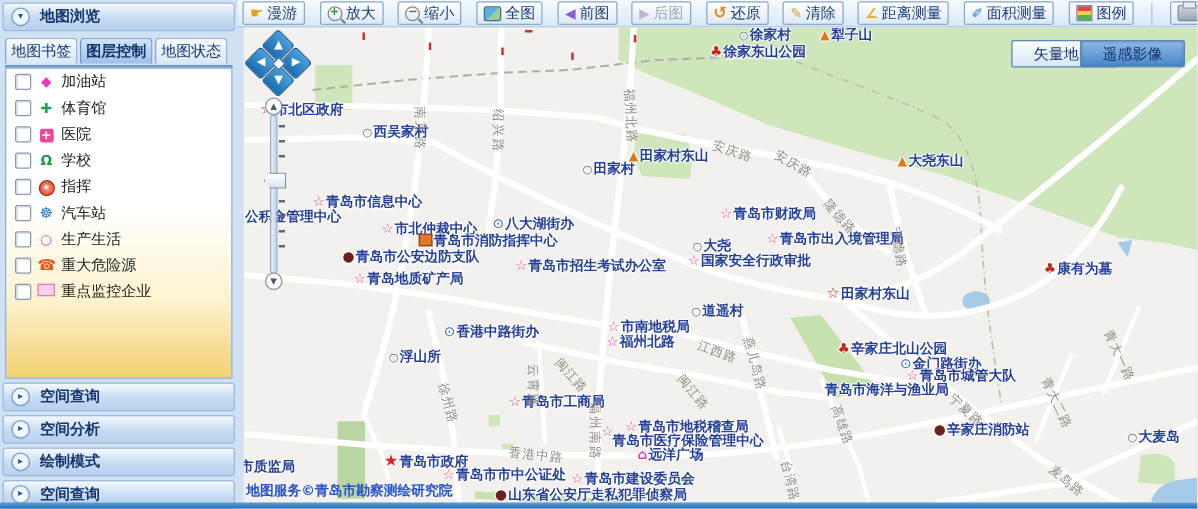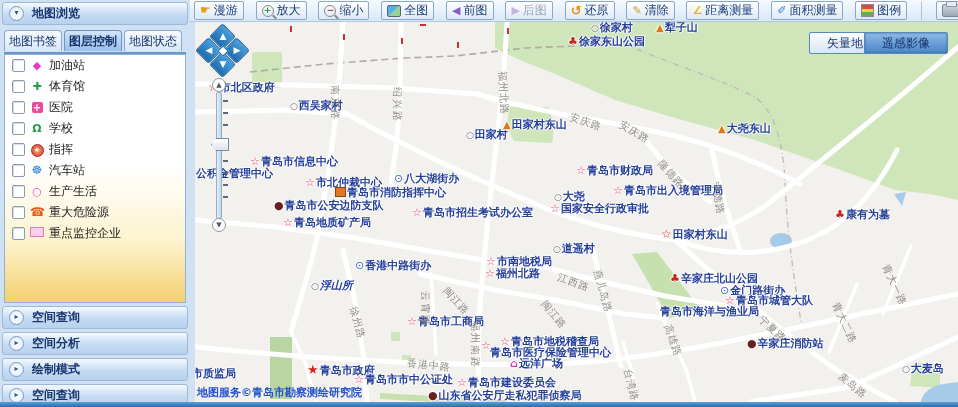--- a/index.html
+++ b/index.html
@@ -315,40 +315,40 @@
       <div class="poi" style="left: 88px; top: 195px;"><span class="mk mk-star">☆</span><span>青岛地质矿产局</span></div>
       <div class="poi" style="left: 199px; top: 151px;"><span class="mk mk-dotcircle">⊙</span><span>八大湖街办</span></div>
       <div class="poi" style="left: 217px; top: 185px;"><span class="mk mk-star">☆</span><span>青岛市招生考试办公室</span></div>
       <div class="poi" style="left: 381px; top: 143px;"><span class="mk mk-star">☆</span><span>青岛市财政局</span></div>
       <div class="poi" style="left: 418px; top: 163px;"><span class="mk mk-star">☆</span><span>青岛市出入境管理局</span></div>
       <div class="poi" style="left: 359px; top: 169px;"><span class="mk mk-circle">○</span><span>大尧</span></div>
       <div class="poi" style="left: 355px; top: 181px;"><span class="mk mk-star">☆</span><span>国家安全行政审批</span></div>
       <div class="poi" style="left: 466px; top: 206px;"><span class="mk mk-star-gov">☆</span><span>田家村东山</span></div>
       <div class="poi" style="left: 640px; top: 187px;"><span class="mk mk-tree">♣</span><span>康有为墓</span></div>
       <div class="poi" style="left: 160px; top: 238px;"><span class="mk mk-dotcircle">⊙</span><span>香港中路街办</span></div>
-      <div class="poi" style="left: 116px; top: 258px; font-style: italic;"><span class="mk mk-circle">○</span><span>浮山所</span></div>
+      <div class="poi" style="left: 116px; top: 258px;"><span class="mk mk-circle">○</span><span>浮山所</span></div>
       <div class="poi" style="left: 291px; top: 234px;"><span class="mk mk-star">☆</span><span>市南地税局</span></div>
       <div class="poi" style="left: 290px; top: 246px;"><span class="mk mk-star">☆</span><span>福州北路</span></div>
       <div class="poi" style="left: 358px; top: 221px;"><span class="mk mk-circle">○</span><span>道遥村</span></div>
       <div class="poi" style="left: 112px; top: 314px; margin-top: 28px;"><span class="mk mk-star-filled">★</span><span>青岛市政府</span></div>
       <div class="poi" style="left: -25px; top: 346px;"><span>青岛市质监局</span></div>
       <div class="poi" style="left: 212px; top: 294px;"><span class="mk mk-star">☆</span><span>青岛市工商局</span></div>
       <div class="poi" style="left: 305px; top: 314px;"><span class="mk mk-star">☆</span><span>青岛市地税稽查局</span></div>
       <div class="poi" style="left: 286px; top: 318px;"><span class="mk mk-star">☆</span><span></span></div>
       <div class="poi" style="left: 295px; top: 325px;"><span>青岛市医疗保险管理中心</span></div>
       <div class="poi" style="left: 315px; top: 336px;"><span class="mk mk-house">⌂</span><span>远洋广场</span></div>
       <div class="poi" style="left: 159px; top: 352px;"><span class="mk mk-star">☆</span><span>青岛市市中公证处</span></div>
-      <div class="poi" style="left: 201px; top: 368px; margin-left: 32px;"><span class="mk mk-badge">●</span><span>山东省公安厅走私犯罪侦察局</span></div>
+      <div class="poi" style="left: 201px; top: 368px;"><span class="mk mk-badge">●</span><span>山东省公安厅走私犯罪侦察局</span></div>
       <div class="poi" style="left: 262px; top: 355px;"><span class="mk mk-star">☆</span><span>青岛市建设委员会</span></div>
       <div class="poi" style="left: 475px; top: 251px;"><span class="mk mk-tree">♣</span><span>辛家庄北山公园</span></div>
       <div class="poi" style="left: 525px; top: 263px;"><span class="mk mk-dotcircle">⊙</span><span>金门路街办</span></div>
       <div class="poi" style="left: 530px; top: 273px;"><span class="mk mk-star">☆</span><span>青岛市城管大队</span></div>
       <div class="poi" style="left: 465px; top: 284px;"><span>青岛市海洋与渔业局</span></div>
       <div class="poi" style="left: 552px; top: 316px;"><span class="mk mk-badge">●</span><span>辛家庄消防站</span></div>
-      <div class="poi" style="left: 707px; top: 341px;"><span class="mk mk-circle">○</span><span>大麦岛</span></div>
+      <div class="poi" style="left: 707px; top: 322px;"><span class="mk mk-circle">○</span><span>大麦岛</span></div>
     </div>
   <div id="road-layer">
       <div class="road-label" style="left: 140px; top: 58px; transform: rotate(90deg); letter-spacing: 2px;">南京路</div>
       <div class="road-label" style="left: 202px; top: 60px; transform: rotate(90deg); letter-spacing: 2px;">绍兴路</div>
       <div class="road-label" style="left: 307px; top: 44px; transform: rotate(87deg); letter-spacing: 1px;">福州北路</div>
       <div class="road-label" style="left: 375px; top: 90px; transform: rotate(18deg); letter-spacing: 1px;">安庆路</div>
       <div class="road-label" style="left: 425px; top: 97px; transform: rotate(30deg); letter-spacing: 1px;">安庆路</div>
       <div class="road-label" style="left: 465px; top: 135px; transform: rotate(48deg); letter-spacing: 1px;">隆德路</div>
       <div class="road-label" style="left: 520px; top: 155px; transform: rotate(80deg); letter-spacing: 1px;">宁德路</div>
       <div class="road-label" style="left: 158px; top: 280px; transform: rotate(75deg); letter-spacing: 1px;">徐州路</div>

